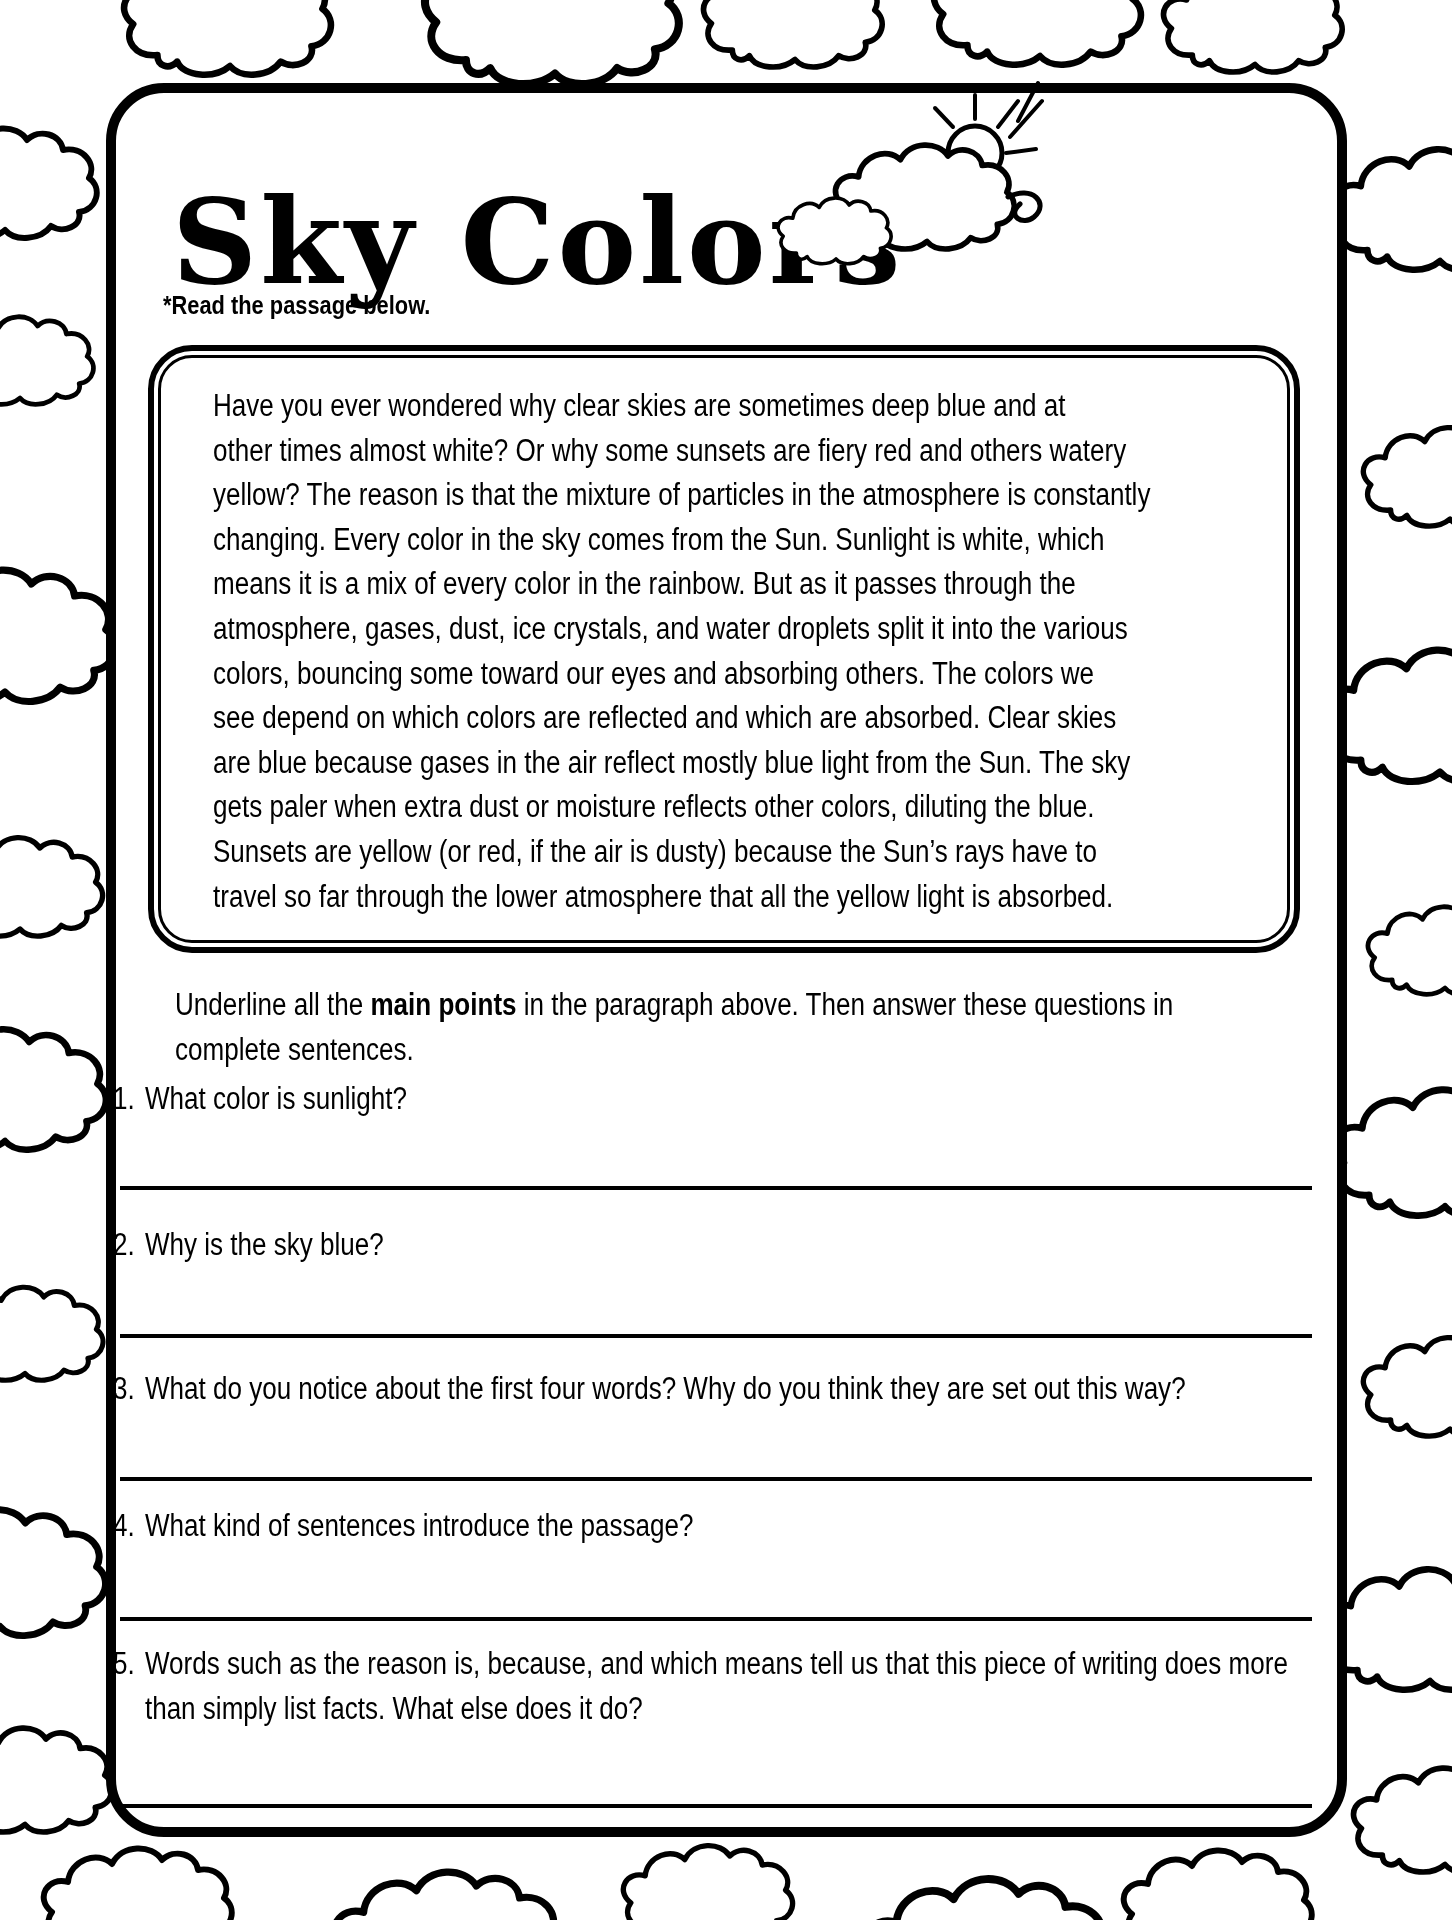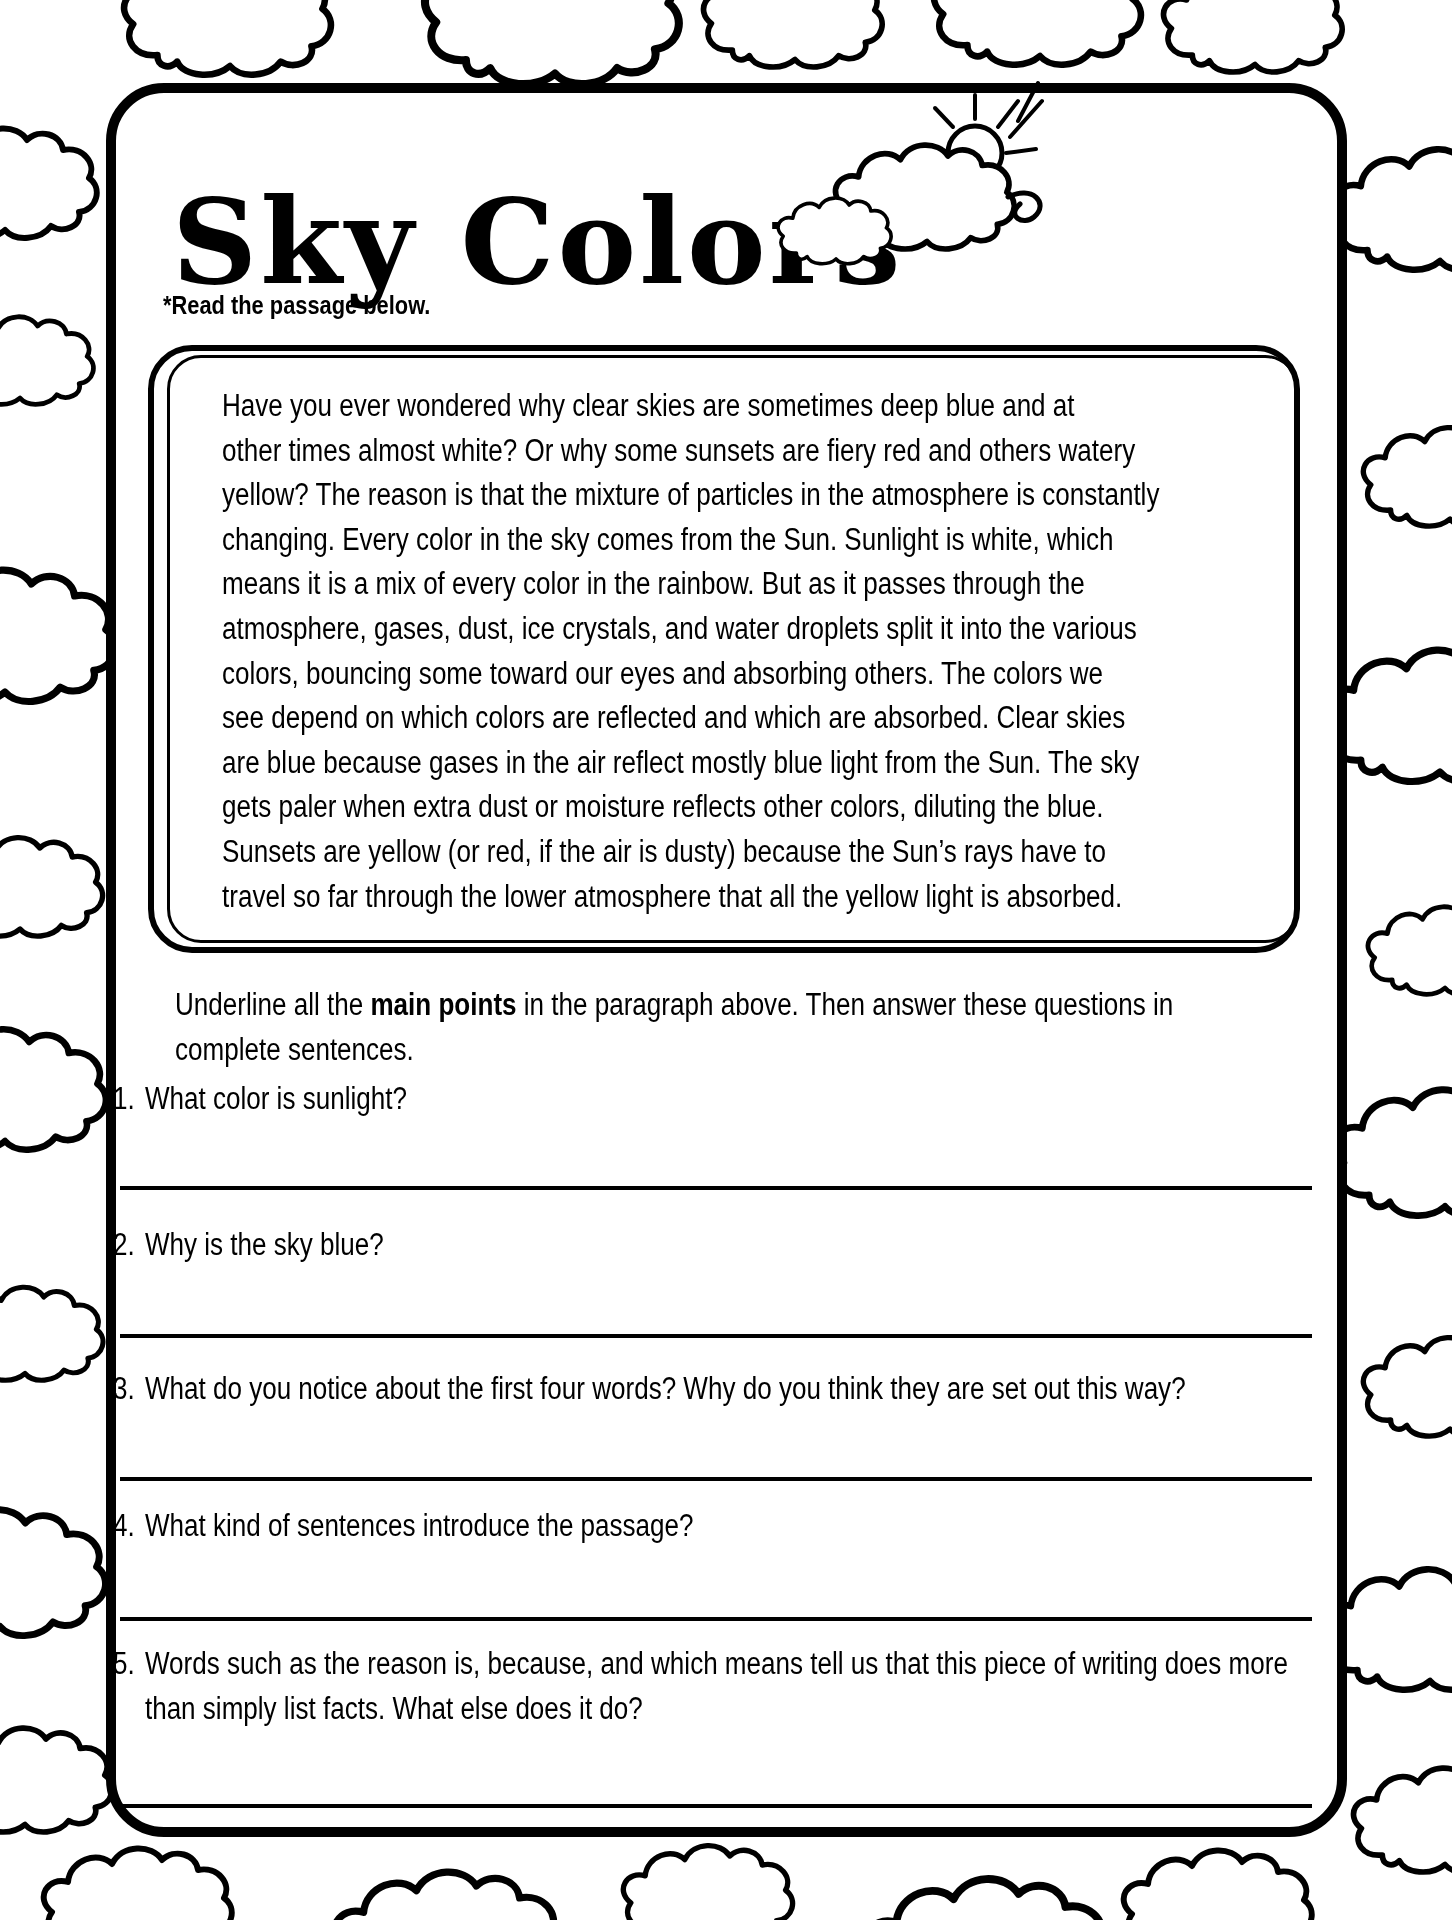--- a/index.html
+++ b/index.html
@@ -12,21 +12,21 @@
         background:#ffffff;border:10px solid #000;border-radius:58px;z-index:1;}
   .title{position:absolute;left:172px;top:88px;font-family:"DejaVu Serif",serif;font-weight:700;
          font-size:118px;line-height:150px;letter-spacing:3px;z-index:2;}
   .doodle{position:absolute;left:770px;top:75px;width:300px;height:200px;z-index:2;}
   .cond{transform:scaleX(0.84);transform-origin:0 0;}
   .read-note{position:absolute;left:163px;top:290px;font-size:26px;font-weight:700;z-index:2;white-space:nowrap;}
   
   .passage-box{position:absolute;left:148px;top:345px;width:1152px;height:608px;box-sizing:border-box;
                border:6px solid #000;border-radius:44px;padding:4px;z-index:2;background:#fff;}
   .passage-inner{width:100%;height:100%;box-sizing:border-box;border:3px solid #000;border-radius:34px;
-                 padding:26px 0 0 52px;overflow:hidden;margin-left:9px;}
+                 padding:26px 0 0 52px;overflow:hidden;}
   .passage-text{font-size:31px;line-height:44.6px;width:1240px;}
   .passage-text div{white-space:nowrap;}
   .instruction{position:absolute;left:175px;top:982px;width:1240px;font-size:31px;line-height:45px;z-index:2;}
   .instruction b{font-weight:700;}
   .question{position:absolute;display:flex;width:1460px;font-size:31px;line-height:45px;z-index:2;
             transform:scaleX(0.84);transform-origin:0 0;}
   .qnum{width:38px;flex:none;}
   .qtext{flex:1;}
   .q1{left:113px;top:1076px;}
   .q2{left:113px;top:1222px;}

